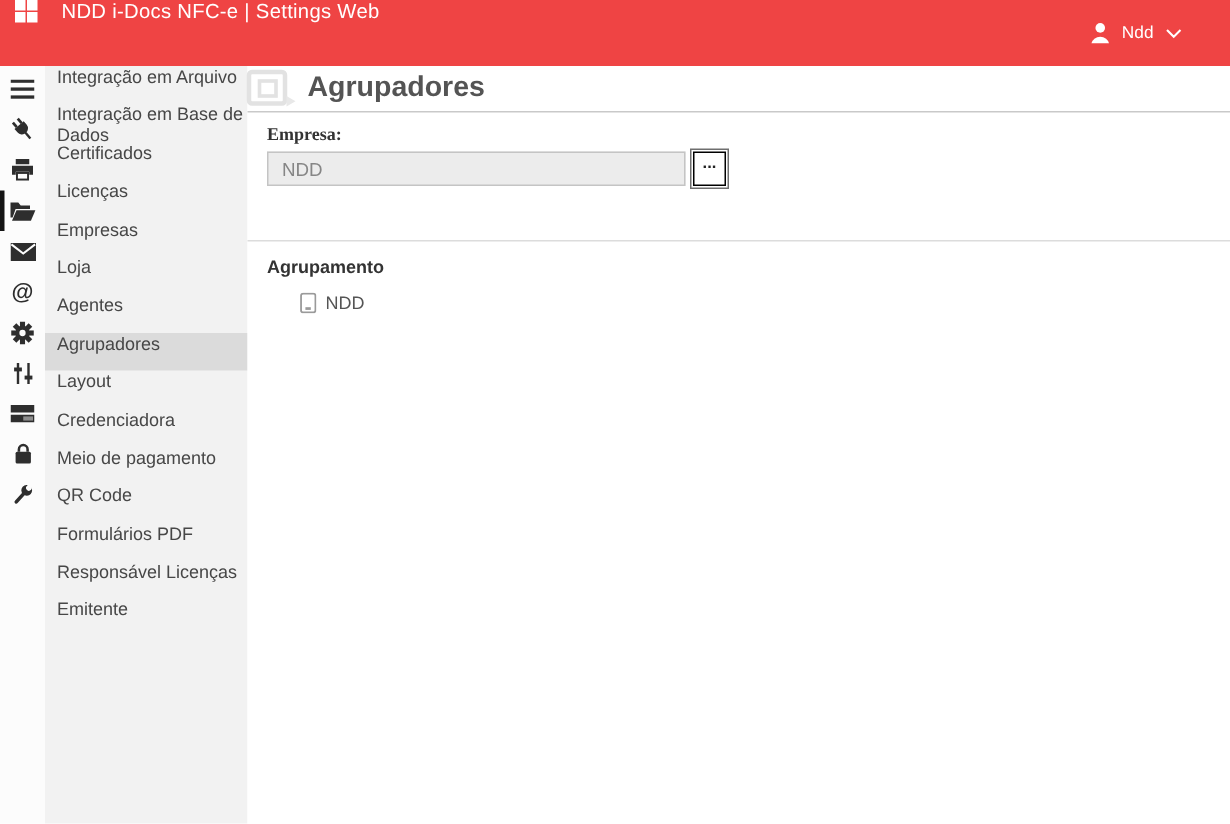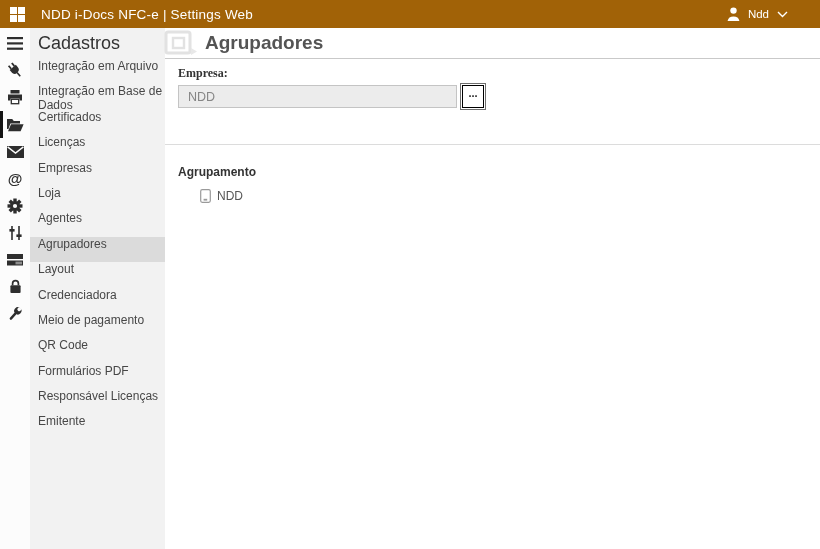--- a/index.html
+++ b/index.html
@@ -6,24 +6,23 @@
   html, body { width: 820px; height: 549px; overflow: hidden; }
   body {
     font-family: "Liberation Sans", "DejaVu Sans", sans-serif;
     background: #ffffff;
     font-size: 12px;
     color: #444;
   }
 
   
   .topbar {
-    height: 28px;
-    background: #a16207;
-    display: flex;
-    align-items: center;
+    height: 44px;
+    background: #ef4444;
+    display: flex;
     padding: 0 10px;
   }
   .grid-icon {
     width: 15px; height: 15px;
     display: grid;
     grid-template-columns: 7px 7px;
     grid-template-rows: 7px 7px;
     gap: 1px;
     cursor: pointer;
   }
@@ -128,21 +127,21 @@
     padding: 0 0 6px 0;
     cursor: pointer;
     font-family: "Liberation Sans", "DejaVu Sans", sans-serif;
   }
   .divider {
     border: none;
     border-top: 1px solid #dcdcdc;
     margin: 36px 0 0 -13px;
     width: calc(100% + 13px);
   }
-  .section-label { margin-top: 20px; font-size: 12px; font-weight: 700; color: #333333; }
+  .section-label { margin-top: 10px; font-size: 12px; font-weight: 700; color: #333333; }
   .tree-item {
     margin: 10px 0 0 22px;
     display: flex;
     align-items: center;
     gap: 6px;
     font-size: 12px;
     color: #555555;
     cursor: pointer;
   }
 </style>
@@ -251,21 +250,20 @@
           <g transform="rotate(42 8 8)">
             <circle cx="8" cy="3.8" r="3.6"></circle>
             <circle cx="8" cy="1.6" r="1.9" fill="#fcfcfc"></circle>
             <rect x="6.8" y="6" width="2.4" height="9.4" rx="1.2"></rect>
           </g>
         </svg>
       </div>
     </nav>
 
     <nav class="menu">
-      <div class="menu-title">Cadastros</div>
       <div class="menu-item">
           <span>Integração em Arquivo</span>
         </div>
       <div class="menu-item">
           <span>Integração em Base de Dados</span>
         </div>
       <div class="menu-item">
           <span>Certificados</span>
         </div>
       <div class="menu-item">

